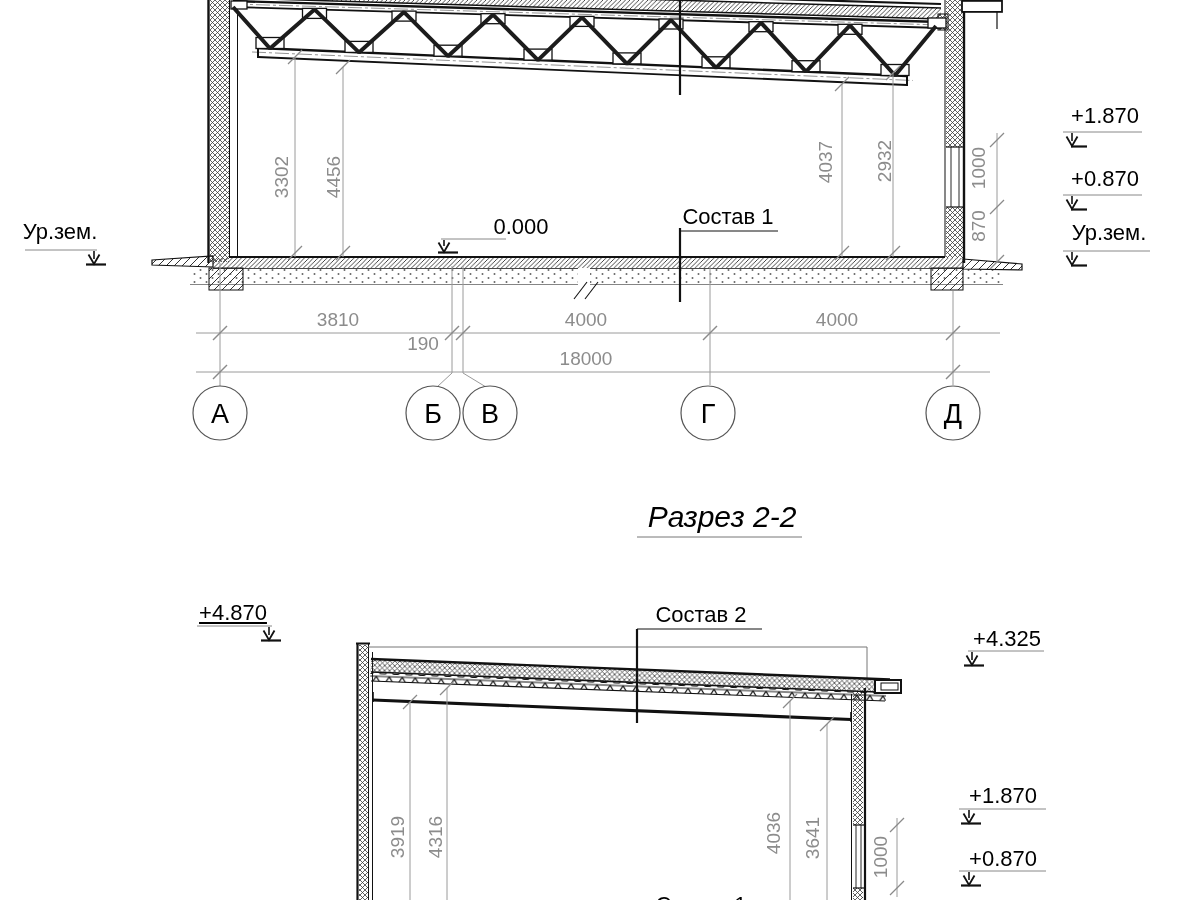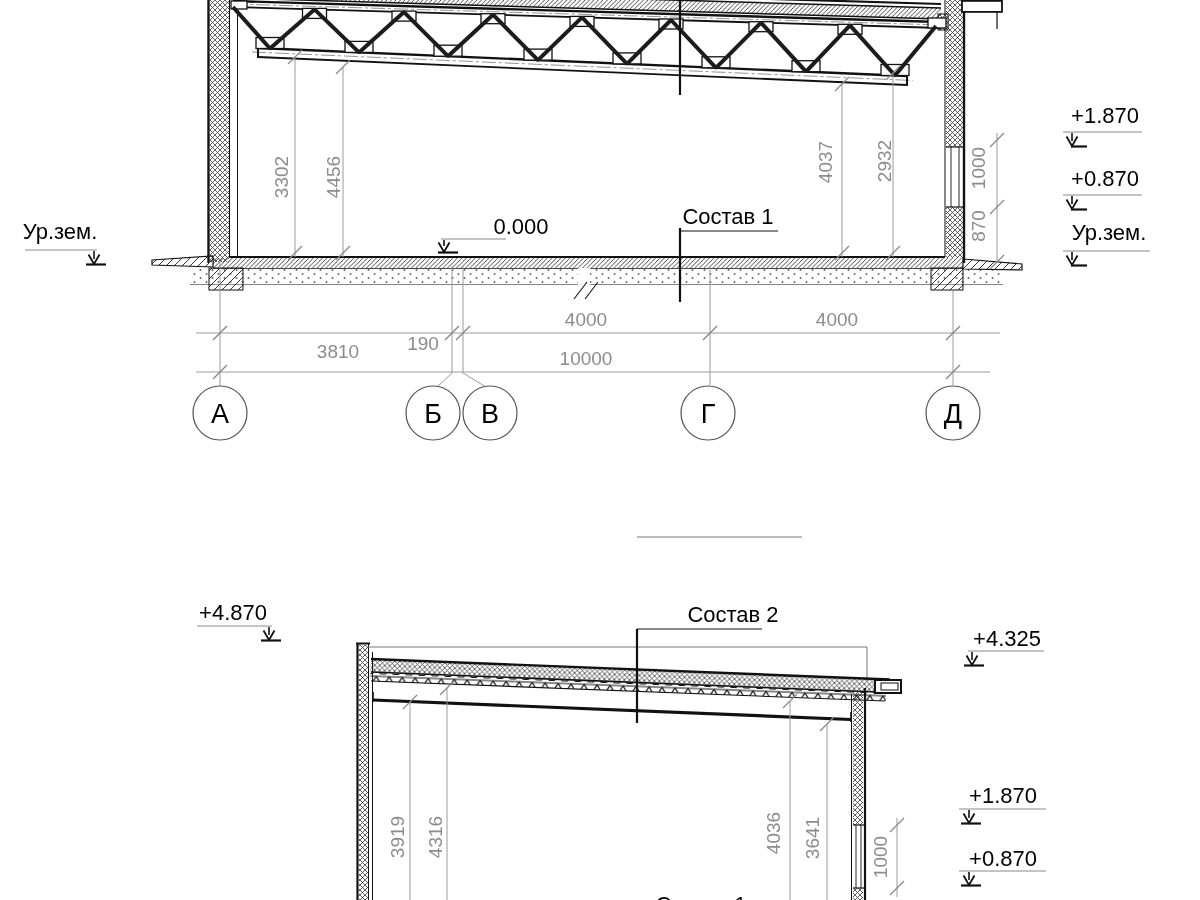--- a/index.html
+++ b/index.html
@@ -314,35 +314,36 @@
 <span class="lbl" style="left:1105px;top:179px;">+0.870</span>
 <span class="lbl" style="left:1109px;top:233px;">Ур.зем.</span>
 
 <span class="dim rot" style="left:281px;top:177px;">3302</span>
 <span class="dim rot" style="left:333px;top:177px;">4456</span>
 <span class="dim rot" style="left:825px;top:162px;">4037</span>
 <span class="dim rot" style="left:884px;top:161px;">2932</span>
 <span class="dim rot" style="left:978px;top:168px;">1000</span>
 <span class="dim rot" style="left:978px;top:226px;">870</span>
 
-<span class="dim" style="left:338px;top:319px;margin-top:32px;">3810</span>
+<span class="dim" style="left:338px;top:319px;">3810</span>
 <span class="dim" style="left:423px;top:319px;margin-top:24px;">190</span>
 <span class="dim" style="left:586px;top:319px;">4000</span>
 <span class="dim" style="left:837px;top:319px;">4000</span>
-<span class="dim" style="left:586px;top:358px;">10000</span>
+<span class="dim" style="left:586px;top:358px;">18000</span>
 
 <span class="axis" style="left:220px;top:414px;">А</span>
 <span class="axis" style="left:433px;top:414px;">Б</span>
 <span class="axis" style="left:490px;top:414px;">В</span>
 <span class="axis" style="left:708px;top:414px;">Г</span>
 <span class="axis" style="left:953px;top:414px;">Д</span>
 
-
-<span class="lbl" style="left:233px;top:613px;">+4.870</span>
-<span class="lbl" style="left:701px;top:615px;margin-left:32px;">Состав 2</span>
+<span class="title" style="left:722px;top:517px;">Разрез 2-2</span>
+
+<span class="lbl" style="left:233px;top:613px;text-decoration:underline;">+4.870</span>
+<span class="lbl" style="left:701px;top:615px;">Состав 2</span>
 <span class="lbl" style="left:1007px;top:639px;">+4.325</span>
 <span class="lbl" style="left:1003px;top:796px;">+1.870</span>
 <span class="lbl" style="left:1003px;top:859px;">+0.870</span>
 <span class="lbl" style="left:701px;top:905px;">Состав 1</span>
 
 <span class="dim rot" style="left:397px;top:837px;">3919</span>
 <span class="dim rot" style="left:435px;top:837px;">4316</span>
 <span class="dim rot" style="left:773px;top:833px;">4036</span>
 <span class="dim rot" style="left:812px;top:838px;">3641</span>
 <span class="dim rot" style="left:880px;top:857px;">1000</span>

